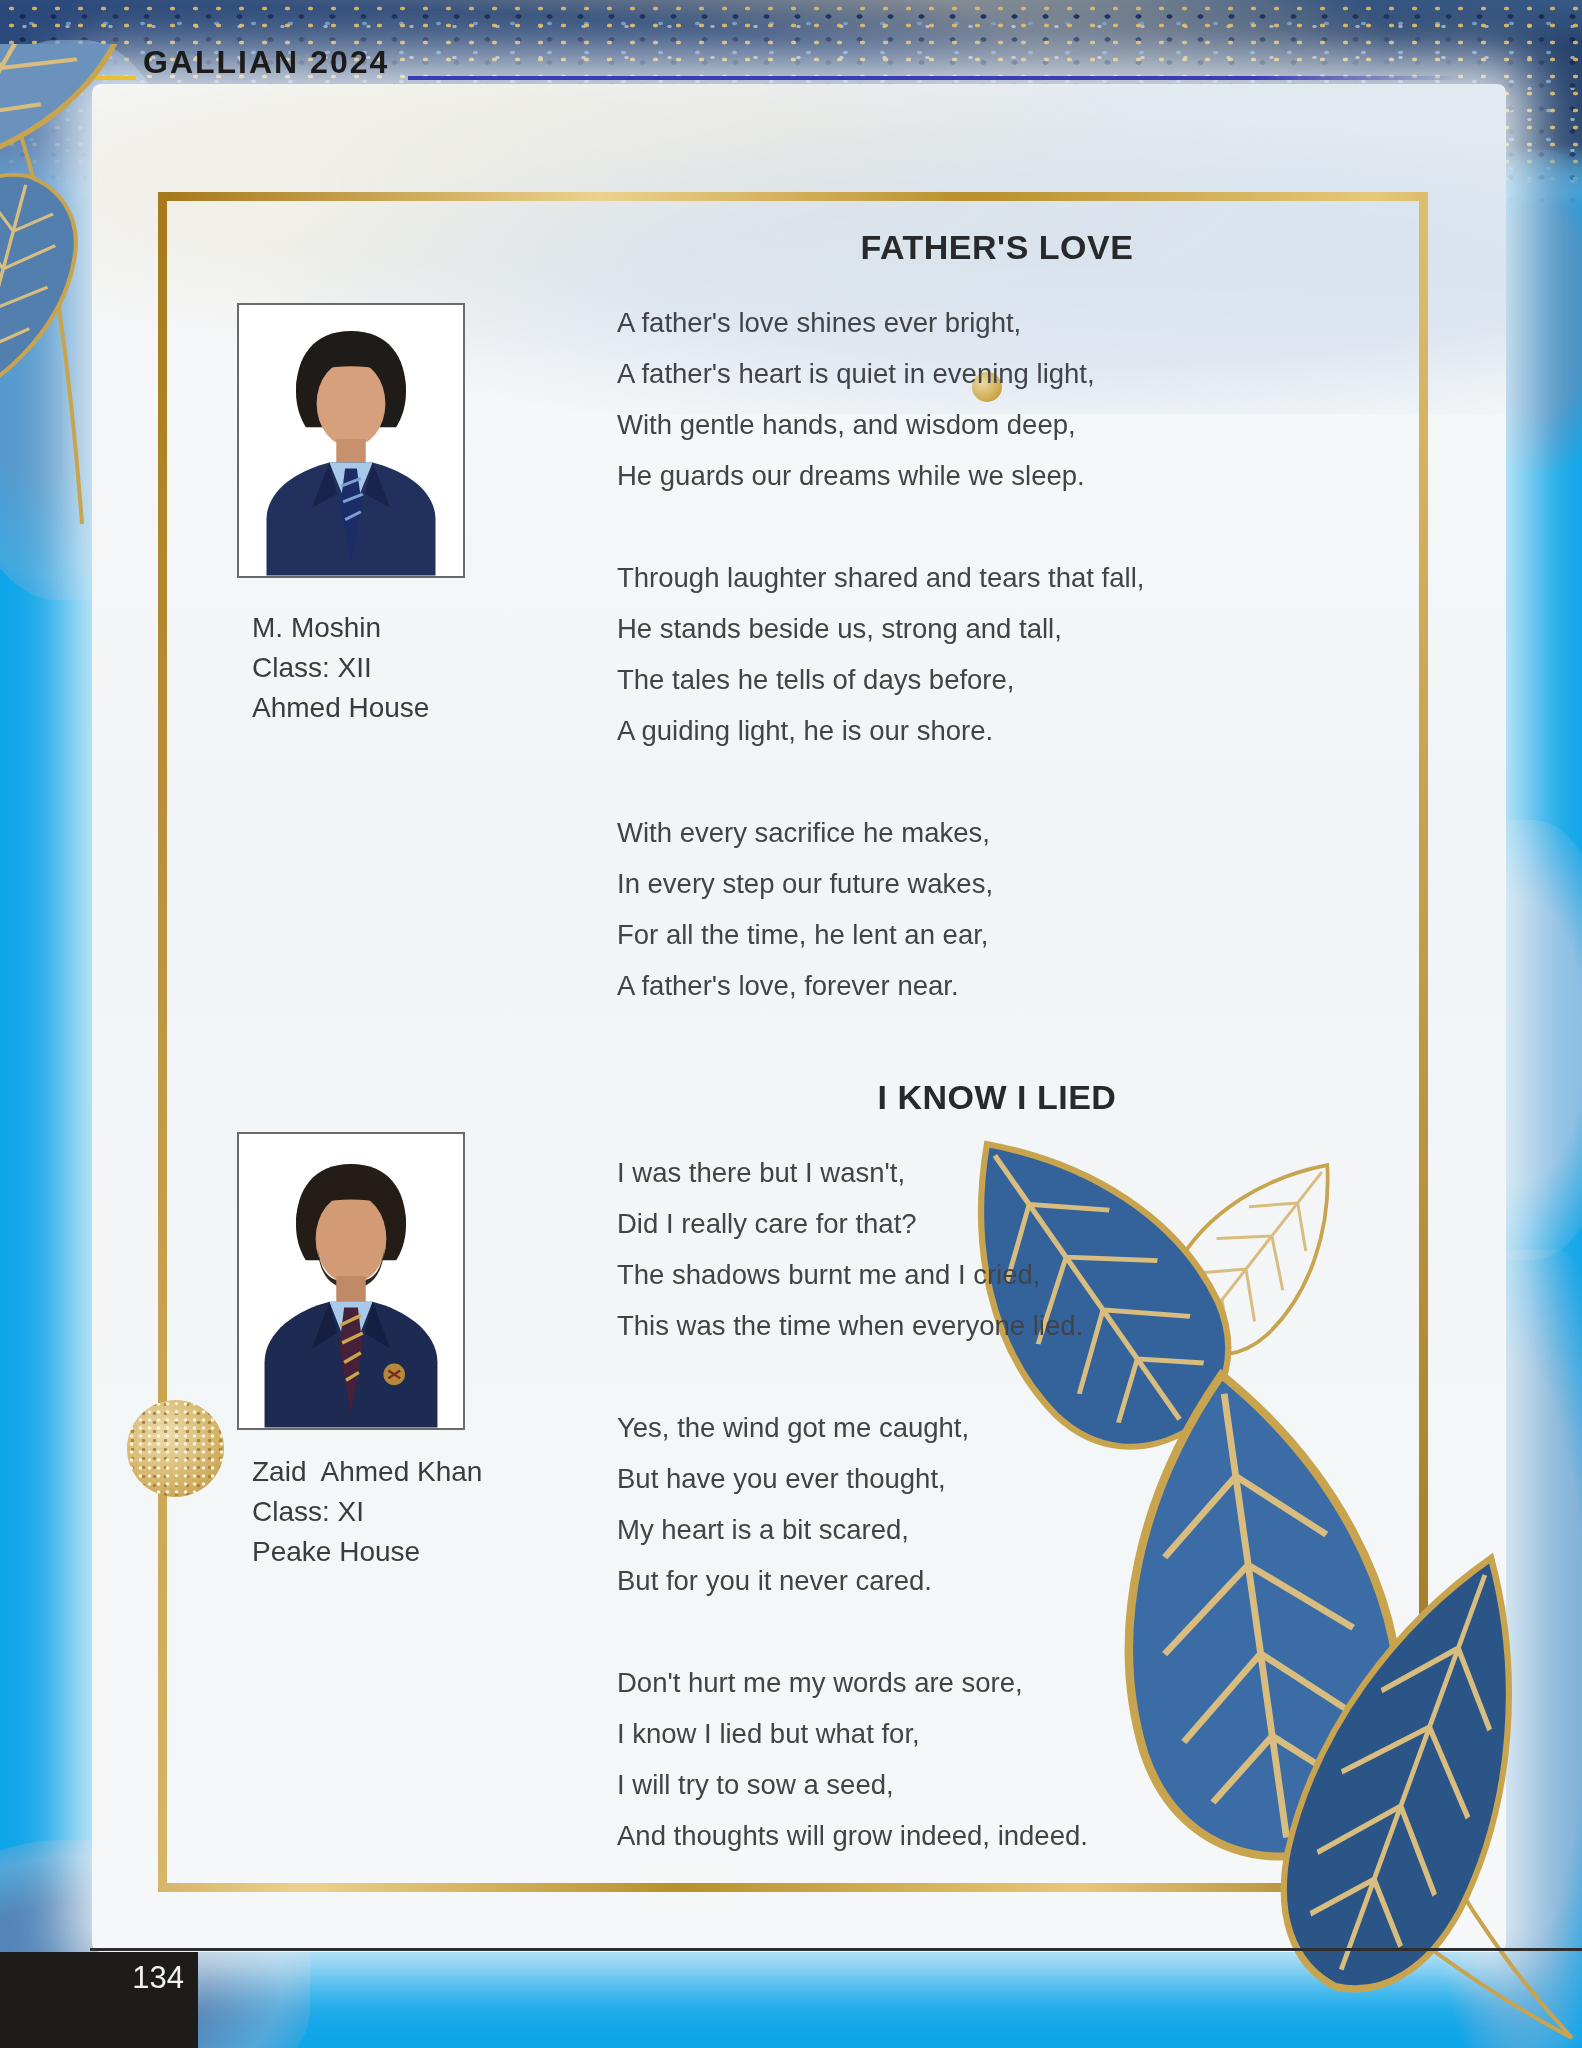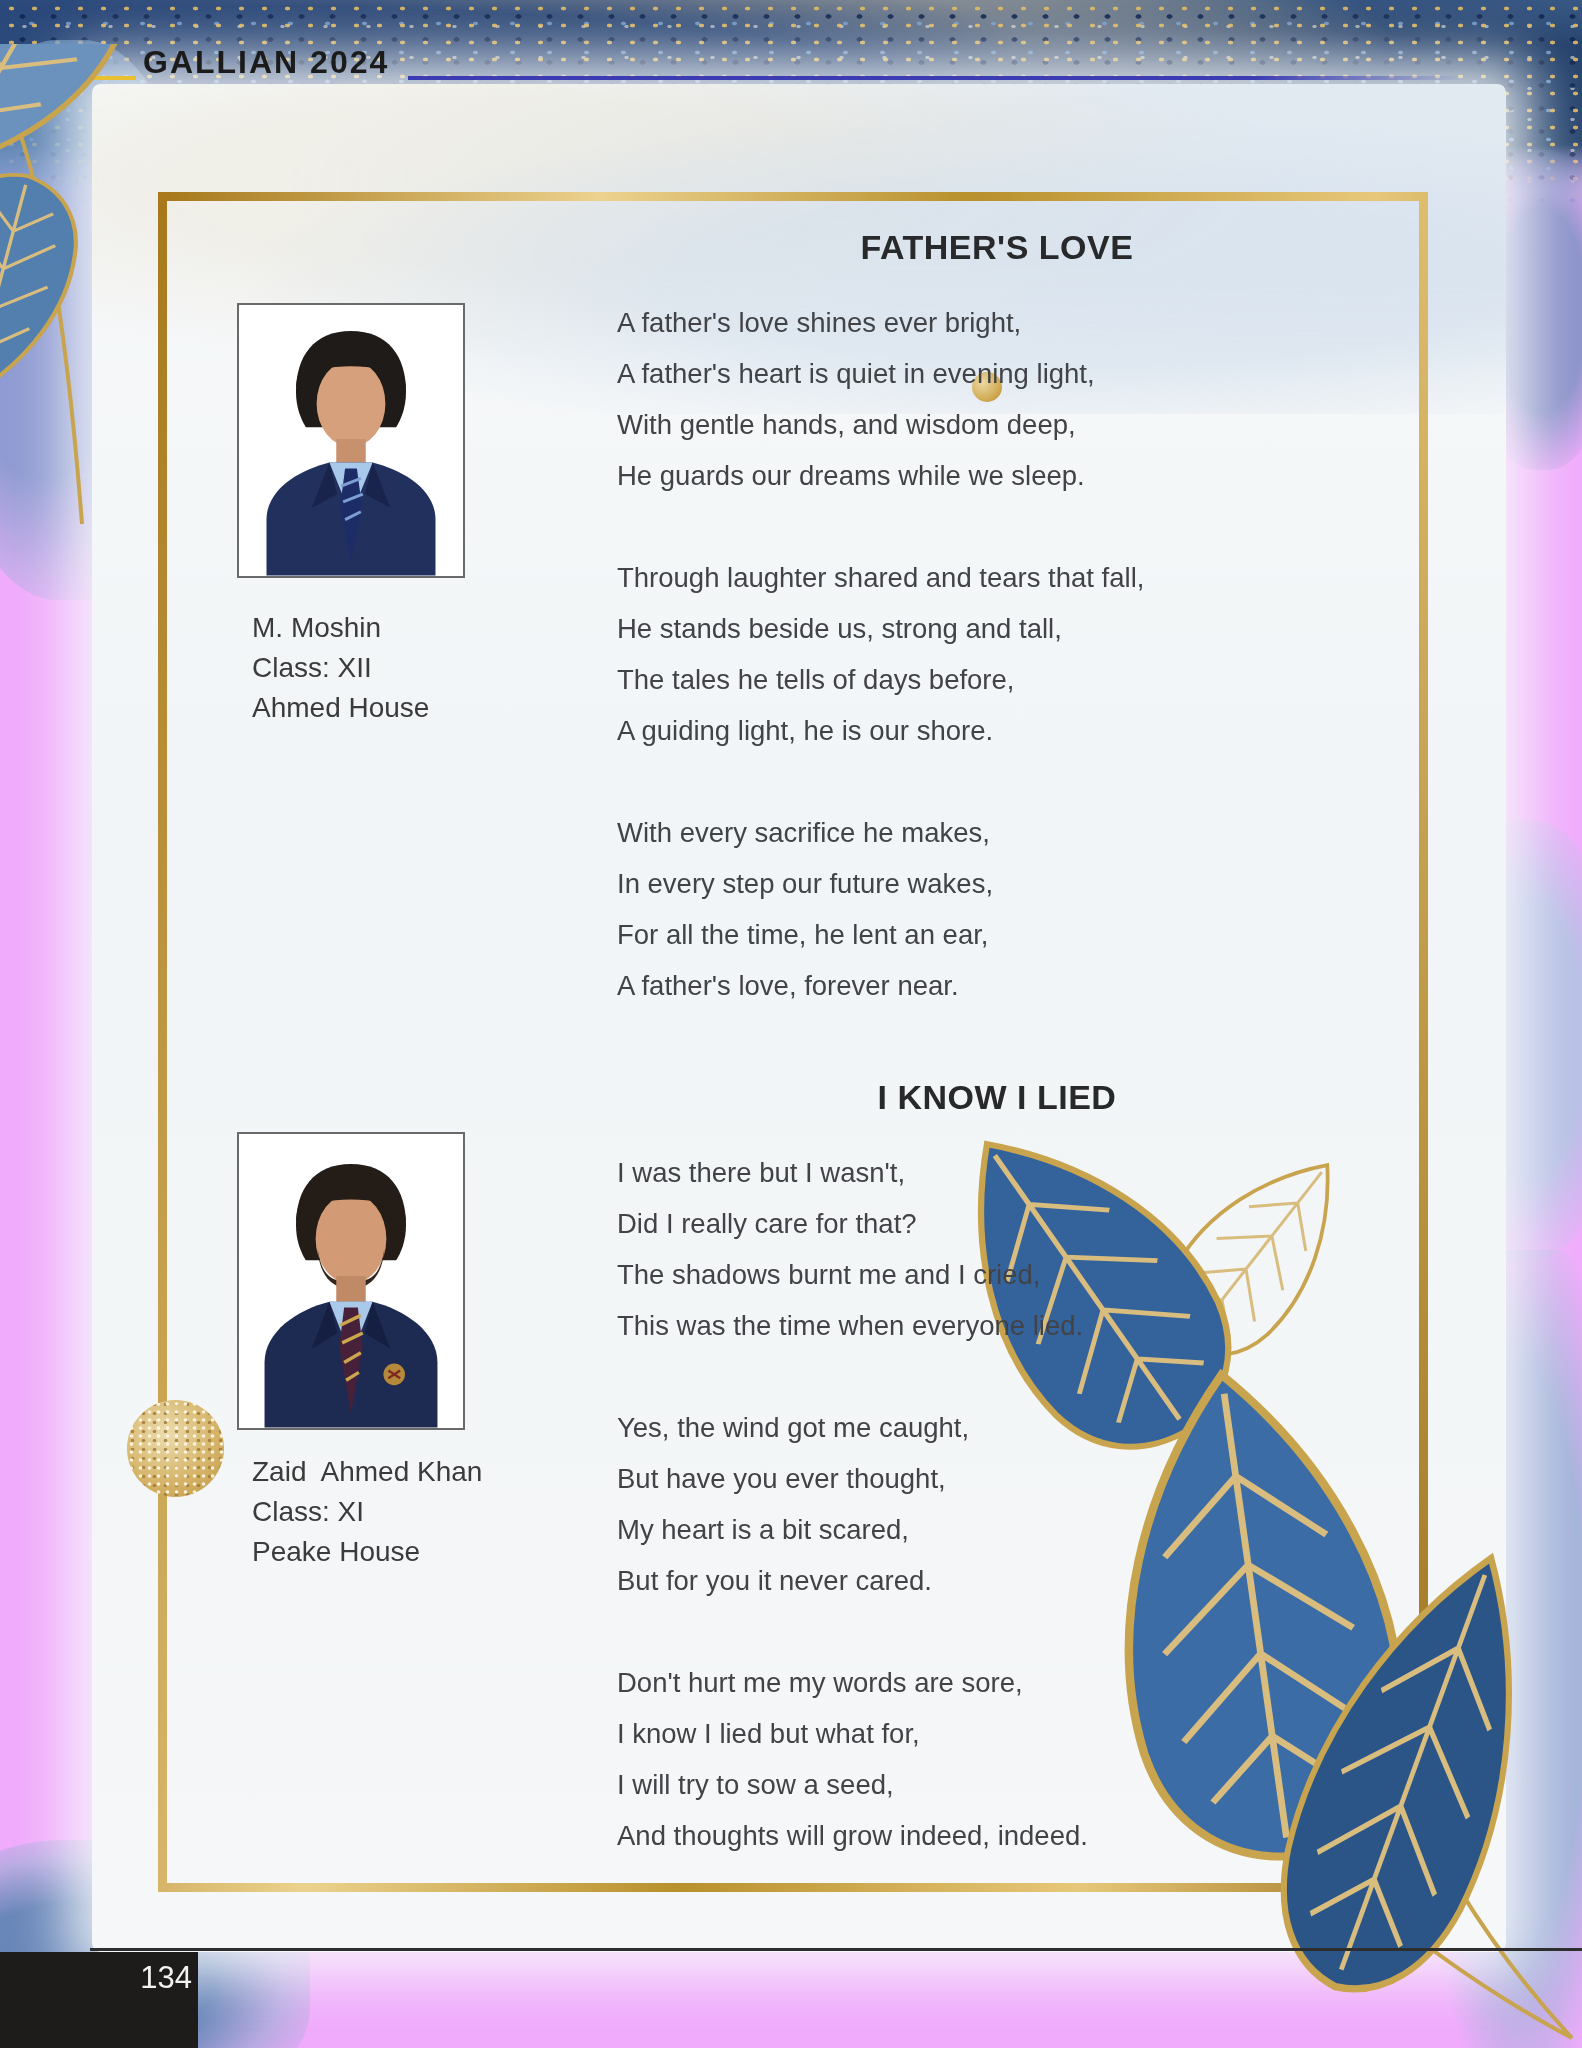--- a/index.html
+++ b/index.html
@@ -1,18 +1,18 @@
 <!DOCTYPE html>
 <html><head>
 <meta charset="utf-8">
 <style>
   html,body{margin:0;padding:0;background:#cfd8e2;}
   .page{
     position:relative; width:1582px; height:2048px; overflow:hidden;
-    background:#f0abfc;
+    background:#0ea5e9;
     font-family:"Liberation Sans","DejaVu Sans",sans-serif;
   }
   
   .bg-top{
     position:absolute;left:0;top:0;width:1582px;height:208px;
     background-image:
       radial-gradient(rgba(226,186,96,.9) 2.2px, transparent 3px),
       radial-gradient(rgba(18,40,82,.95) 2.6px, transparent 3.4px),
       radial-gradient(rgba(116,158,205,.85) 2px, transparent 2.8px),
       radial-gradient(rgba(240,236,222,.55) 1.8px, transparent 2.6px),
@@ -93,21 +93,21 @@
   .poem-title{
     text-align:center;font-size:34px;font-weight:700;color:#28292b;
     letter-spacing:.5px;margin:0 0 30px 0;
   }
   .stanza{margin:0 0 51px 0;}
   .line{font-size:27.5px;line-height:51px;white-space:pre;}
   
   .footer-line{position:absolute;left:90px;top:1948px;width:1492px;height:3px;background:#2e2e2e;}
   .page-number-box{
     position:absolute;left:0;top:1952px;width:198px;height:96px;background:#1d1c1a;
-    box-sizing:border-box;text-align:right;padding:8px 6px 0 0;
+    box-sizing:border-box;text-align:right;padding:8px 14px 0 0;
   }
   .page-number{color:#f2f2f2;font-size:31px;}
   
   .leaves{position:absolute;pointer-events:none;}
   .leaves-top-left{left:-28px;top:44px;width:260px;height:520px;}
   .leaves-bottom-right{left:882px;top:1138px;width:700px;height:910px;}
 </style>
 </head>
 <body>
 

